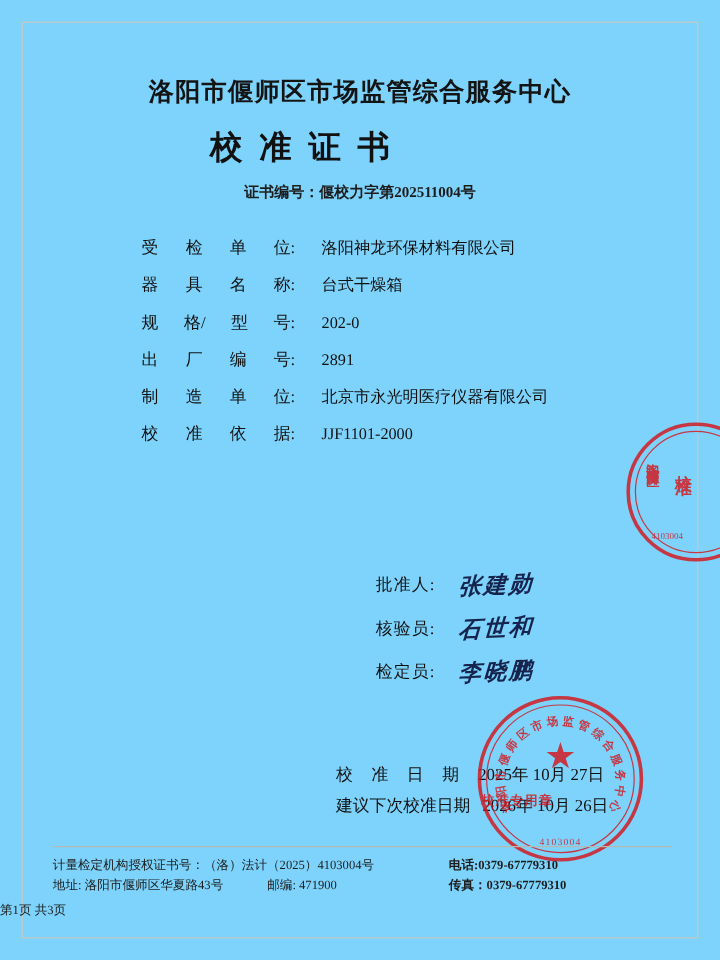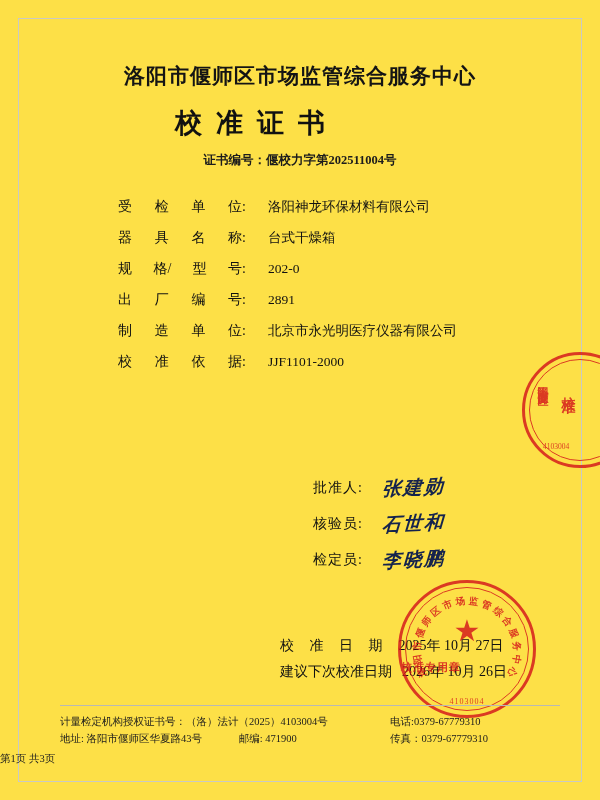--- a/index.html
+++ b/index.html
@@ -11,21 +11,21 @@
     height: 800px;
     background: #ffffff;
     font-family: "Liberation Serif", "DejaVu Serif", serif;
     color: #1a1a1a;
     overflow: hidden;
   }
   .page {
     position: relative;
     width: 600px;
     height: 800px;
-    background: #fde047;
+    background: #7dd3fc;
     box-sizing: border-box;
   }
   .border-frame {
     position: absolute;
     left: 18px;
     top: 18px;
     right: 18px;
     bottom: 18px;
     border: 1px solid #c9c9c4;
     pointer-events: none;
@@ -150,38 +150,39 @@
   .date-value {
     font-size: 14px;
     color: #111111;
     padding-left: 10px;
     white-space: nowrap;
   }
 
   
   .footer {
     position: absolute;
-    left: 60px;
+    left: 44px;
     right: 40px;
     top: 705px;
     border-top: 1px solid #b9b9b4;
     padding-top: 7px;
   }
   .footer-row {
     display: flex;
     font-size: 10.5px;
     color: #1c1c1c;
     line-height: 17px;
   }
   .footer-left {
     width: 330px;
     white-space: nowrap;
   }
   .footer-right {
     white-space: nowrap;
+    font-weight: bold;
   }
   .page-no {
     position: absolute;
     top: 752px;
     left: 0;
     width: 600px;
     font-size: 10.5px;
     color: #1c1c1c;
   }
 

